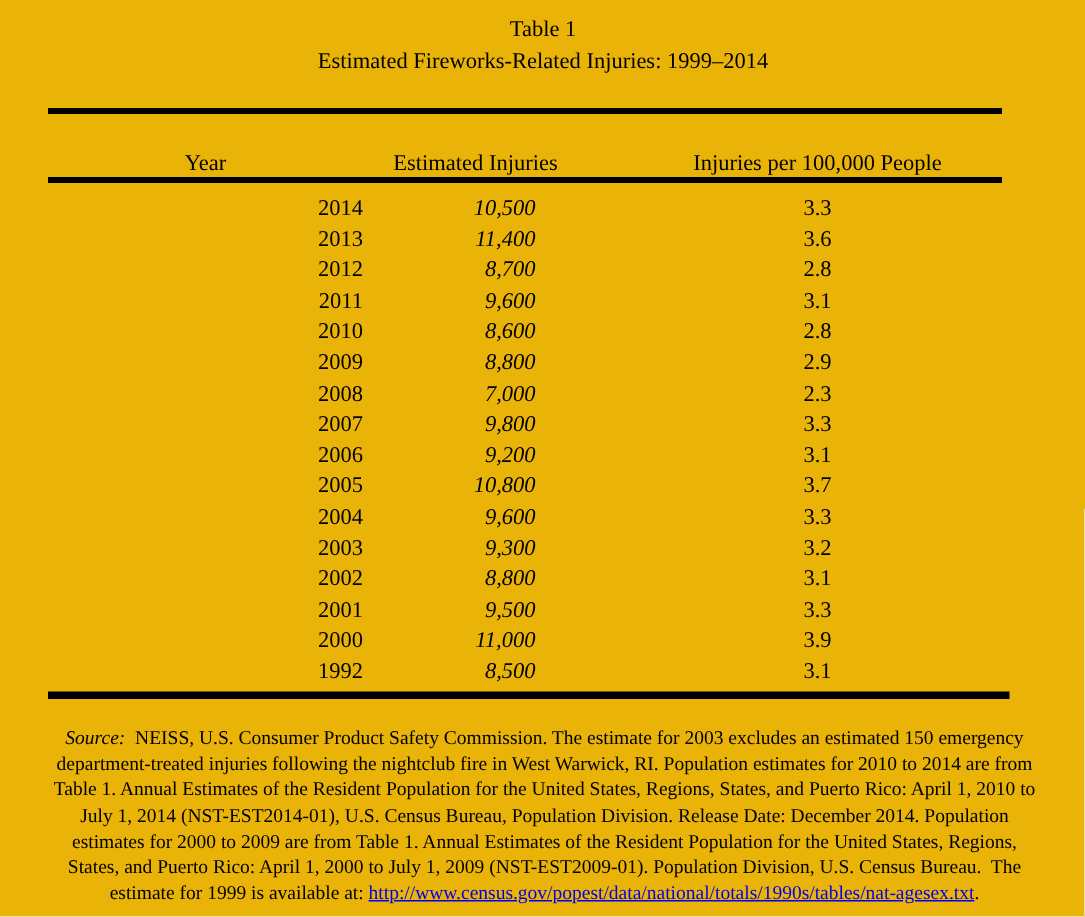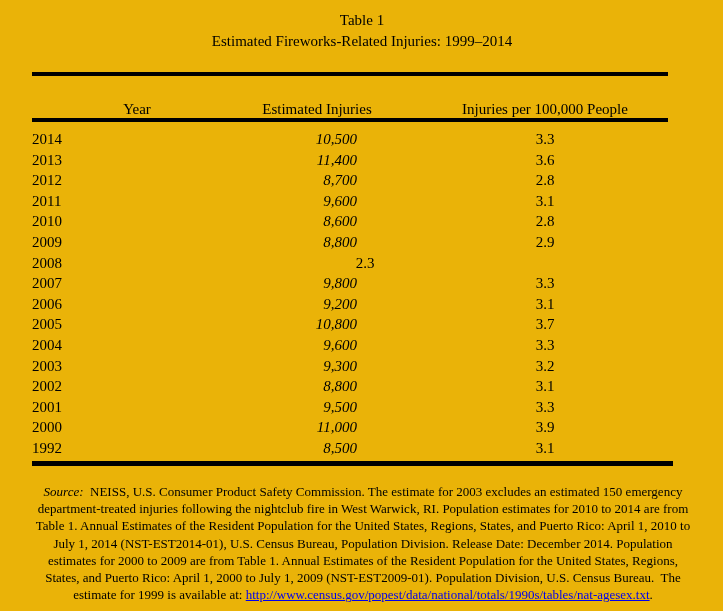--- a/index.html
+++ b/index.html
@@ -40,21 +40,21 @@
     position: absolute;
     left: 32px; top: 129px;
     width: 636px;
   }
   .trow {
     display: flex;
     height: 20.6px;
     line-height: 20.6px;
     font-size: 15px;
   }
-  .c-year { width: 210px; text-align: left; }
+  .c-year { width: 210px; text-align: right; }
   .c-inj  { width: 180px; text-align: right; padding-right: 65px; box-sizing: border-box; font-style: italic; }
   .c-rate { width: 246px; text-align: center; }
   .h-year { width: 210px; text-align: center; }
   .h-inj  { width: 180px; text-align: center; padding-right: 30px; box-sizing: border-box; }
   .h-rate { width: 246px; text-align: center; }
   .note {
     position: absolute;
     left: 34px; top: 470px;
     width: 658px;
     font-size: 13px;
@@ -114,20 +114,21 @@
       <div class="c-inj">8,600</div>
       <div class="c-rate">2.8</div>
     </div>
     <div class="trow">
       <div class="c-year">2009</div>
       <div class="c-inj">8,800</div>
       <div class="c-rate">2.9</div>
     </div>
     <div class="trow">
       <div class="c-year">2008</div>
+      <div class="c-inj">7,000</div>
       <div class="c-rate">2.3</div>
     </div>
     <div class="trow">
       <div class="c-year">2007</div>
       <div class="c-inj">9,800</div>
       <div class="c-rate">3.3</div>
     </div>
     <div class="trow">
       <div class="c-year">2006</div>
       <div class="c-inj">9,200</div>

